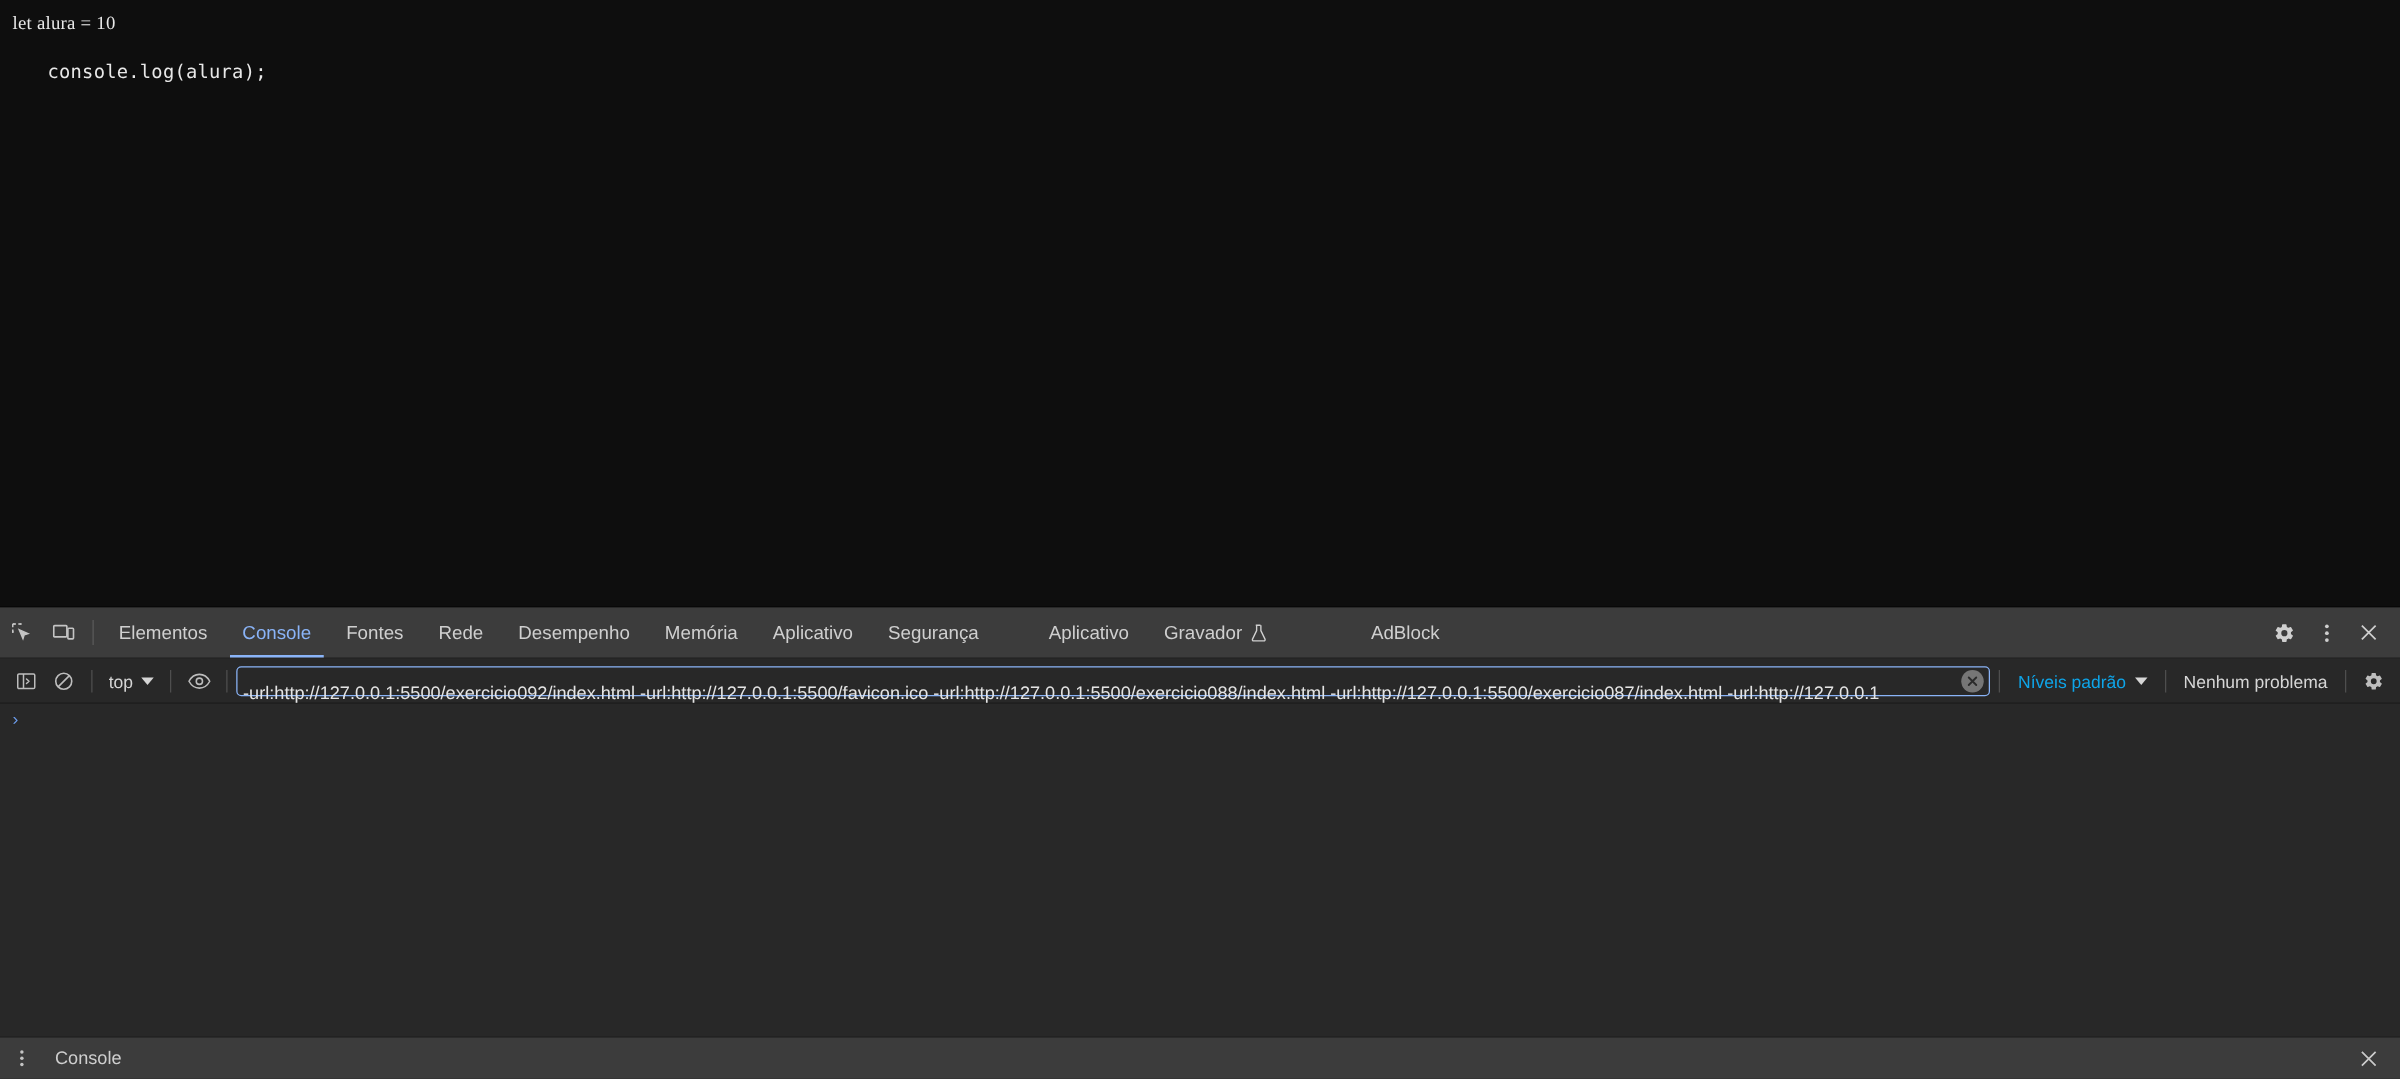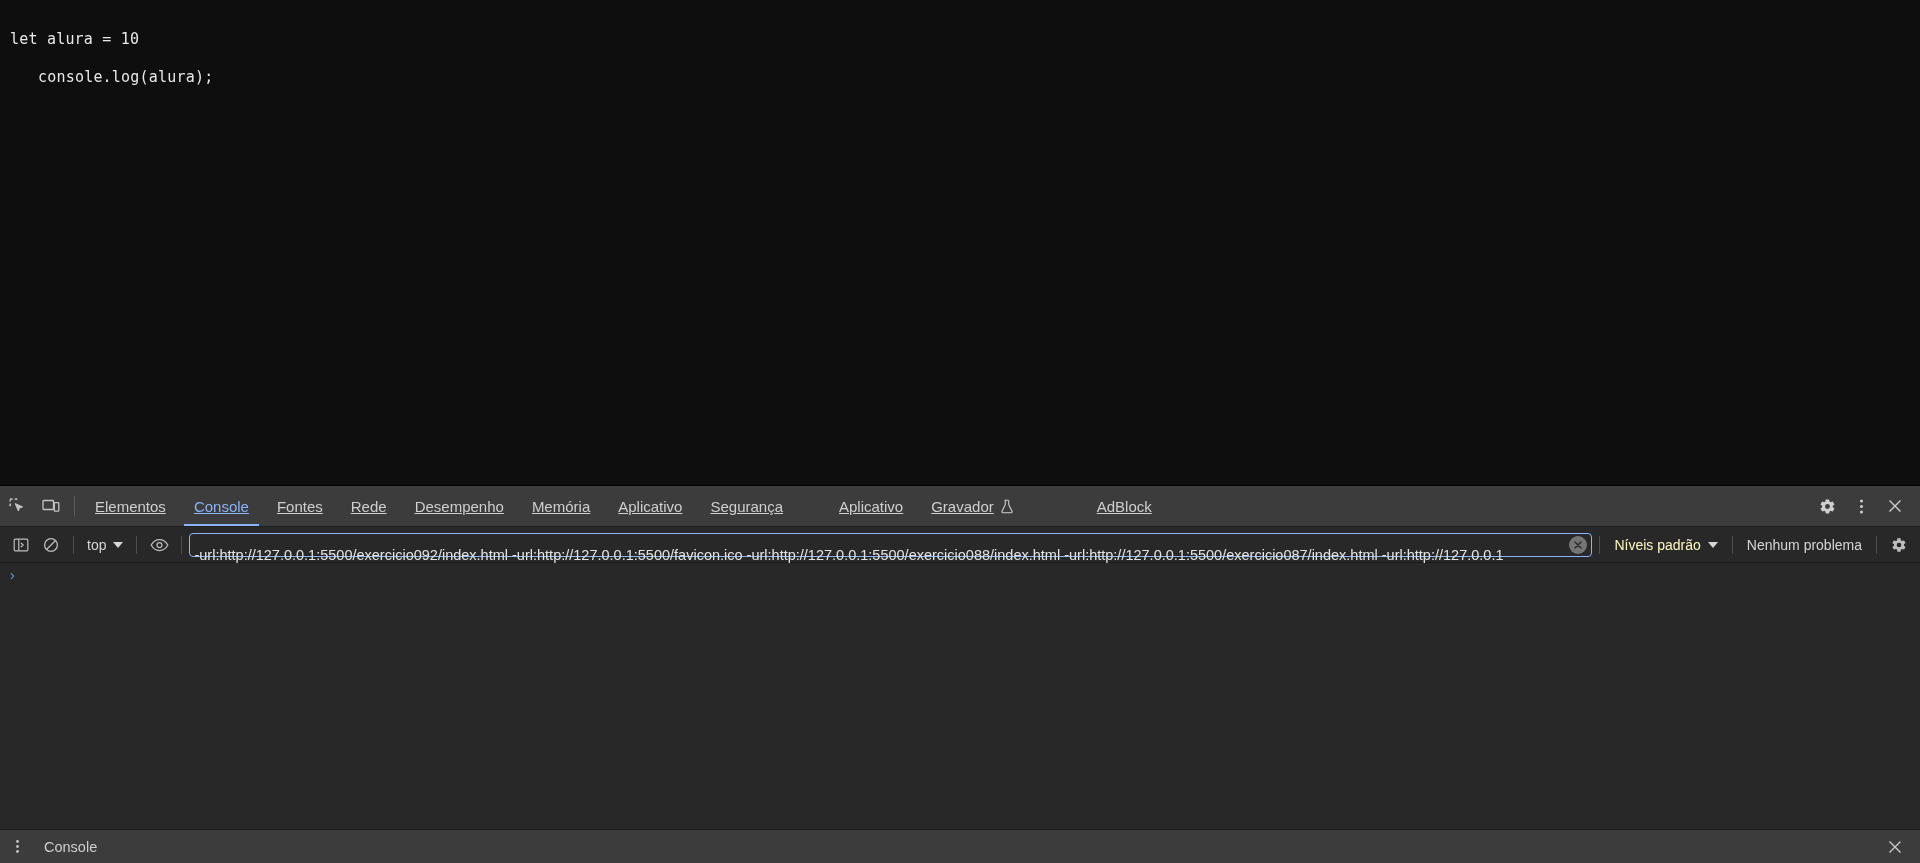--- a/index.html
+++ b/index.html
@@ -23,21 +23,21 @@
     padding: 6px 10px 0 10px;
   }
   .code-line {
     font-family: "DejaVu Sans Mono", "Liberation Mono", monospace;
     font-size: 15px;
     line-height: 18px;
     color: #e8e8e8;
     white-space: pre;
     letter-spacing: 0.2px;
   }
-  .code-line.first { margin-top: 24px; }
+  .code-line.first { margin-top: 4px; font-family: Liberation Serif, serif; }
   .code-line.second { margin-top: 20px; margin-left: 28px; }
 
   
   #devtools {
     position: absolute;
     left: 0;
     top: 485px;
     width: 1920px;
     height: 378px;
     background: #282828;
@@ -72,21 +72,20 @@
   .dt-tab {
     display: flex;
     align-items: center;
     gap: 6px;
     padding: 0 14px;
     font-size: 15px;
     color: #cfcfcf;
     cursor: pointer;
     position: relative;
     white-space: nowrap;
-    text-decoration: underline;
   }
   .dt-tab.selected { color: #8ab4f8; }
   .dt-tab.selected::after {
     content: "";
     position: absolute;
     left: 4px; right: 4px; bottom: 0;
     height: 2px;
     background: #8ab4f8;
   }
   .tab-flask { display: inline-flex; align-items: center; }
@@ -159,21 +158,21 @@
     border-radius: 50%;
     background: #767676;
     color: #2b2b2b;
     display: flex; align-items: center; justify-content: center;
     font-size: 12px;
     cursor: pointer;
     margin-right: 2px;
   }
   .levels-select {
     display:flex; align-items:center; gap:7px;
-    font-size: 14px; color: #fef9c3;
+    font-size: 14px; color: #0ea5e9;
     padding: 3px 7px; cursor: pointer; border-radius: 2px;
     white-space: nowrap;
   }
   .issues-text {
     font-size: 14px; color: #d6d6d6;
     padding: 3px 7px; cursor: pointer; white-space: nowrap;
     border-radius: 2px;
   }
 
   

